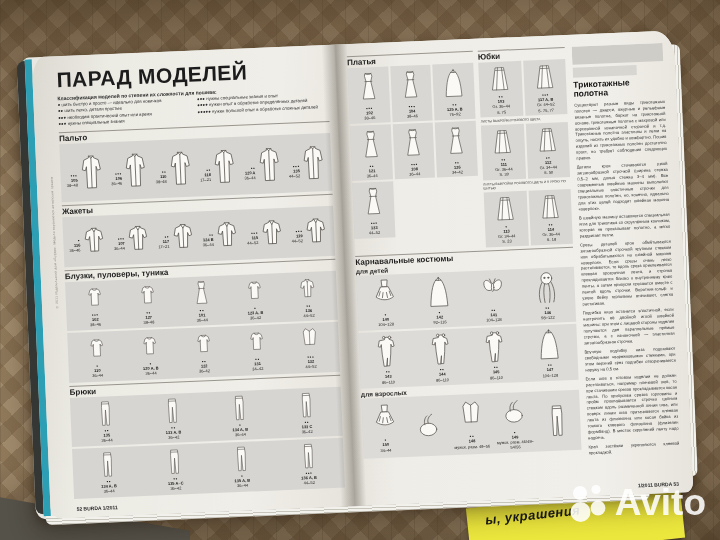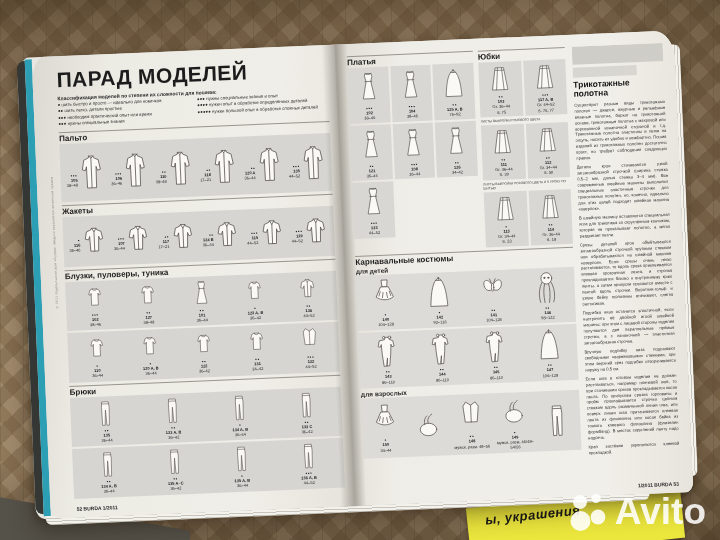--- a/index.html
+++ b/index.html
@@ -93,21 +93,21 @@
   .snote{font-size:3.2px;color:#3a3a3a;text-transform:uppercase;margin:2px 0;line-height:1.3;}
   .carnival{margin-top:3px;}
   .sub-label{font-size:6.5px;font-weight:bold;margin:1px 0;}
   .cband{display:flex;gap:2px;background:#dcdbd7;padding:3px 2px;margin-bottom:2px;}
   .rp-article{flex:1;overflow:hidden;}
   .ph-bar{height:18px;background:#cfcdc8;margin-bottom:3px;}
   .ph-bar.b2{height:10px;background:#d8d6d1;width:70%;}
   .art-title{margin:2px 0 3px 0;font-size:8.5px;font-weight:bold;line-height:1.1;color:#161616;}
   .art p{margin:0 0 3px 0;font-size:4.2px;line-height:1.42;text-align:justify;color:#333;}
   
-  .avito{position:absolute;right:14px;bottom:7px;z-index:10;display:flex;align-items:center;gap:5px;
+  .avito{position:absolute;right:14px;bottom:16px;z-index:10;display:flex;align-items:center;gap:5px;
     color:rgba(255,255,255,.88);}
   .avito .wm-text{font-size:37px;font-weight:bold;letter-spacing:0;}
   .hidden-defs{position:absolute;width:0;height:0;overflow:hidden;}
 </style>
 </head>
 <body>
 
 <svg class="hidden-defs" xmlns="http://www.w3.org/2000/svg">
   <defs>
     <g id="base-style"></g>

